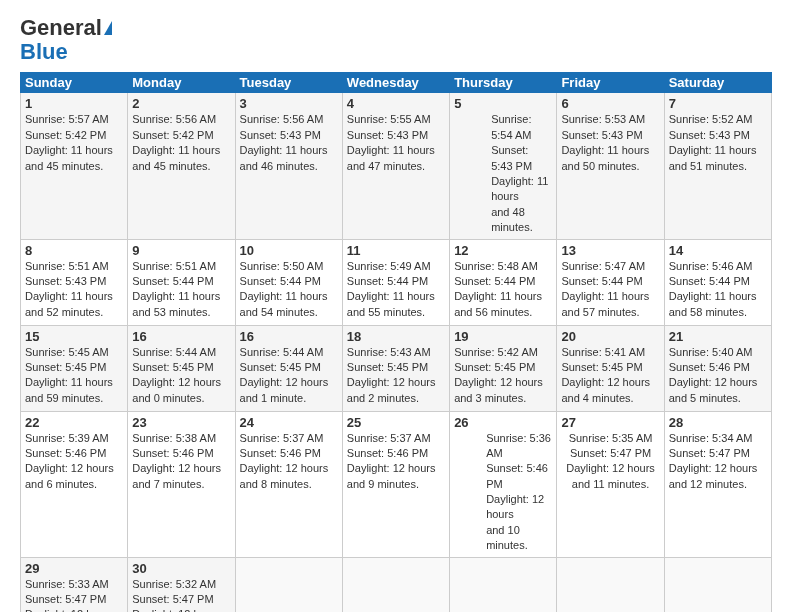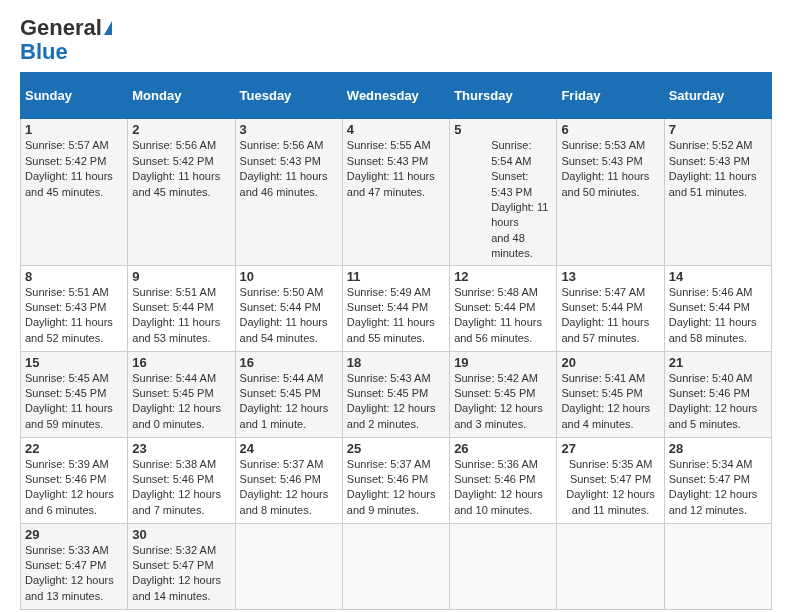--- a/index.html
+++ b/index.html
@@ -64,21 +64,21 @@
       flex: 1;
       border-collapse: collapse;
       width: 100%;
       table-layout: fixed;
     }
     .calendar thead tr th {
       background: #1a6fb5;
       color: #fff;
       font-size: 13px;
       font-weight: bold;
-      padding: 15px 4px;
+      padding: 2px 4px;
       border: 1px solid #1a6fb5;
       text-align: left;
     }
     .calendar tbody tr td {
       border: 1px solid #ccc;
       vertical-align: top;
       padding: 3px 4px;
       font-size: 10px;
       color: #333;
       background: #fff;
@@ -316,21 +316,21 @@
           </td>
           <td>
             <span class="day-num">25</span>
             <div class="day-info" style="white-space: pre-line;">Sunrise: 5:37 AM
 Sunset: 5:46 PM
 Daylight: 12 hours
 and 9 minutes.</div>
           </td>
           <td>
             <span class="day-num">26</span>
-            <div class="day-info" style="white-space: pre-line;">Sunrise: 5:36 AM
+            <div class="day-info" style="white-space: pre-line; margin-left: 32px;">Sunrise: 5:36 AM
 Sunset: 5:46 PM
 Daylight: 12 hours
 and 10 minutes.</div>
           </td>
           <td>
             <span class="day-num">27</span>
             <div class="day-info" style="white-space: pre-line; text-align: center;">Sunrise: 5:35 AM
 Sunset: 5:47 PM
 Daylight: 12 hours
 and 11 minutes.</div>

